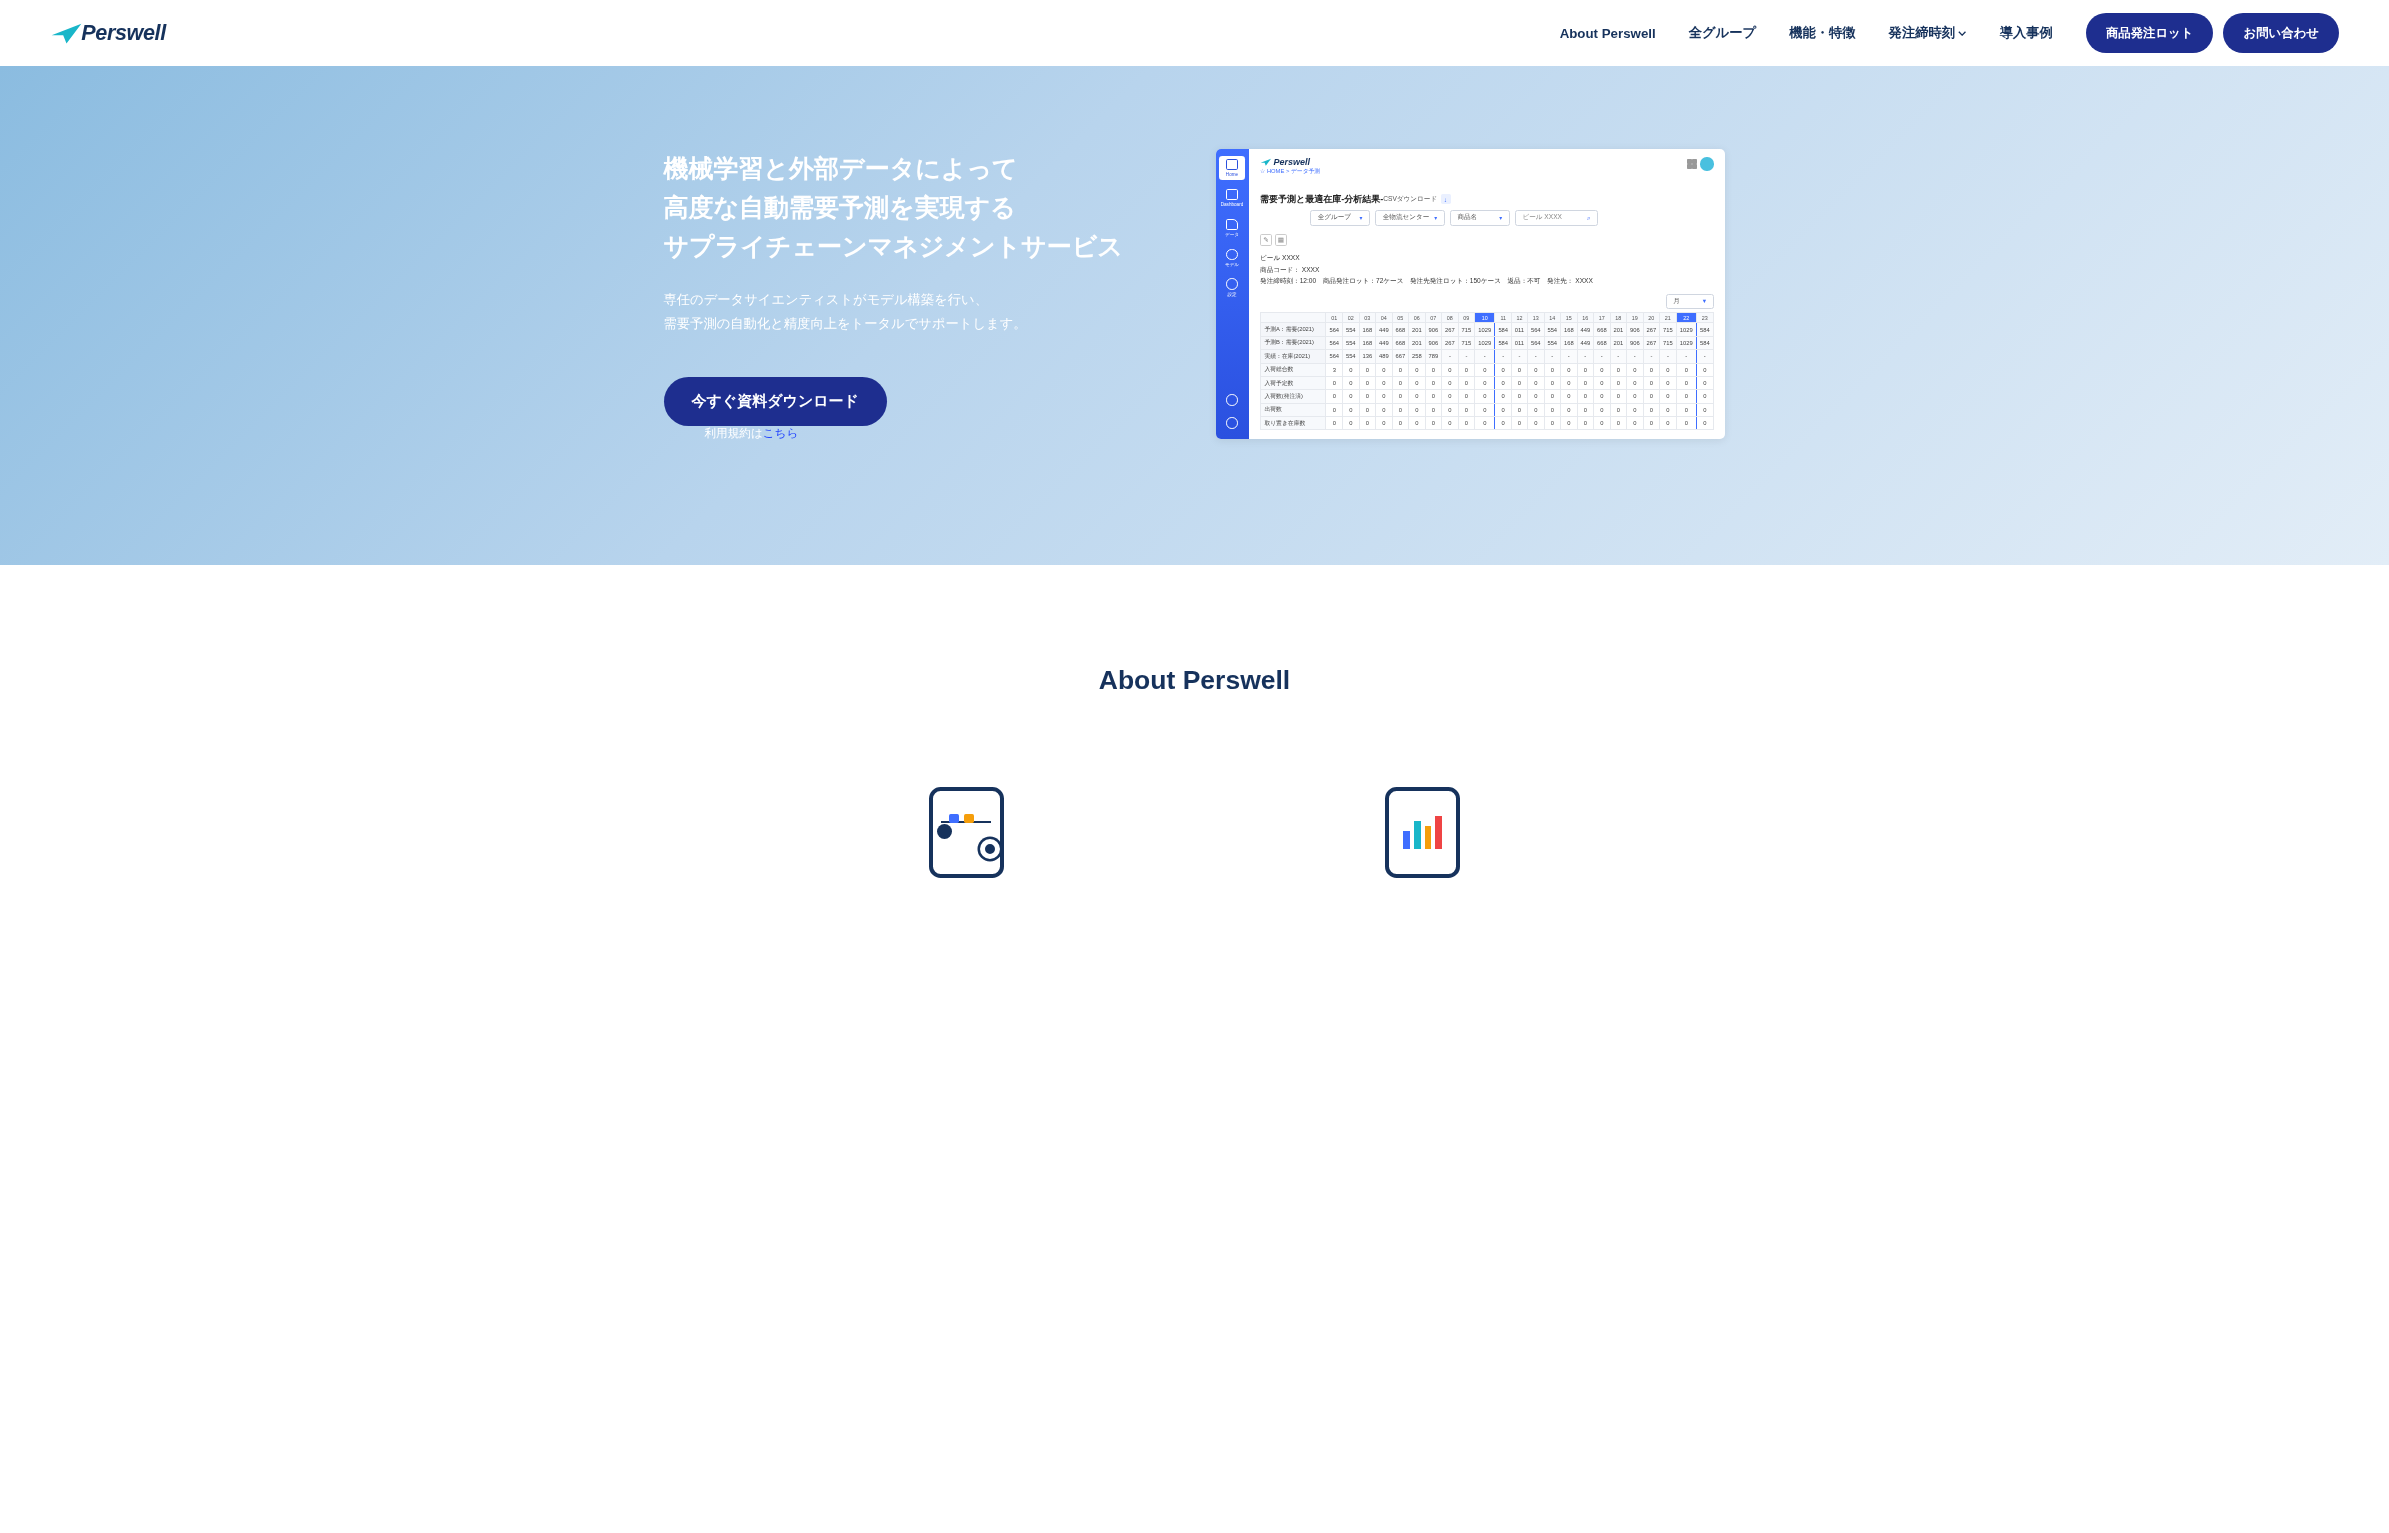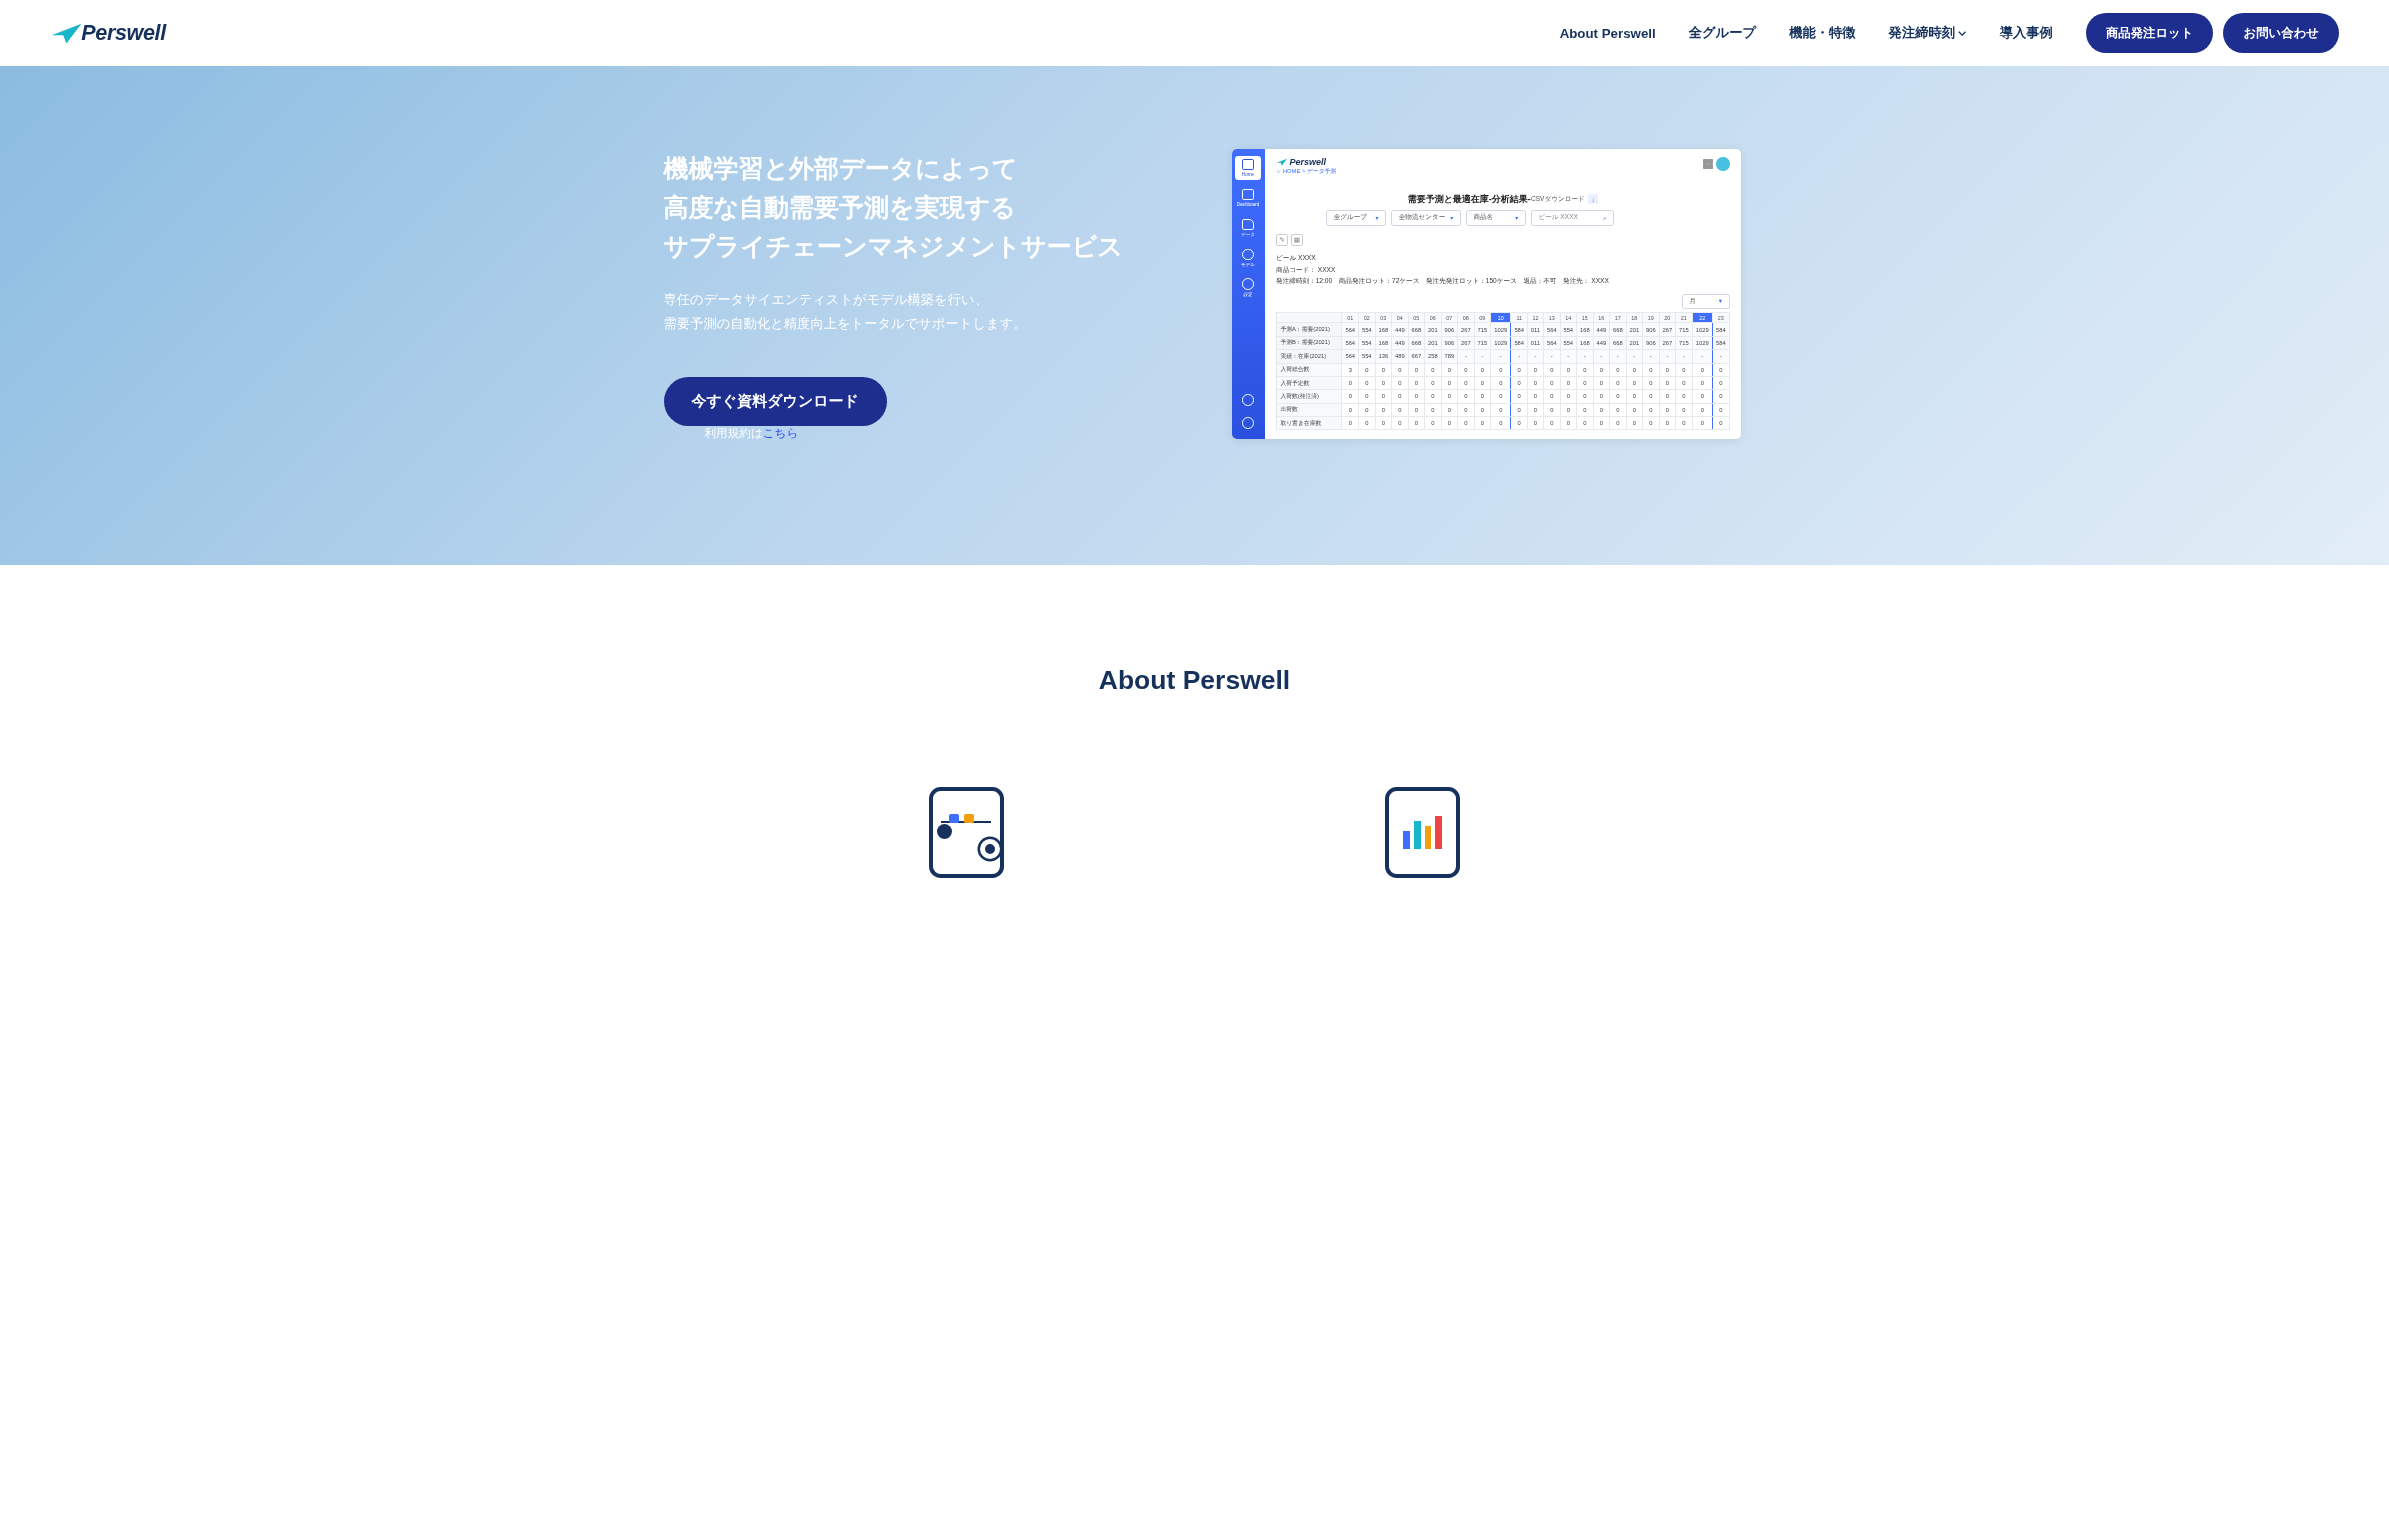--- a/index.html
+++ b/index.html
@@ -11,21 +11,21 @@
 .logo-mark { width: 33px; height: 23px; position: relative; margin-right: -1.7px; }
 .logo-text { font-size: 21.6px; font-weight: 700; font-style: italic; color: #16325c; letter-spacing: -0.4px; }
 .nav { display: flex; align-items: center; gap: 33px; }
 .nav-link { font-size: 13.3px; font-weight: 700; color: #16325c; text-decoration: none; cursor: pointer; display: flex; align-items: center; gap: 3.3px; }
 .chev { width: 8.3px; height: 5px; }
 .nav-buttons { display: flex; gap: 10px; }
 .btn-primary { background: #1e2e8f; color: #fff; border: none; border-radius: 23px; padding: 11.6px 20px; font-size: 12.4px; font-weight: 700; cursor: pointer; }
 
 
 .hero { background: linear-gradient(135deg, #8bbce0 0%, #b8d4ed 40%, #e2edf7 100%); padding: 83px 50px 124px; }
-.hero-inner { max-width: 1062px; margin: 0 auto; display: flex; align-items: flex-start; gap: 37px; }
+.hero-inner { max-width: 1062px; margin: 0 auto; display: flex; align-items: flex-start; gap: 21px; }
 .hero-left { flex: 0 0 50%; color: #fff; }
 .hero-title { font-size: 25px; font-weight: 700; line-height: 1.55; color: #fff; margin-bottom: 23px; }
 .hero-desc { font-size: 13.3px; line-height: 1.8; color: #fff; margin-bottom: 41px; }
 .cta-btn { background: #1e2e8f; color: #fff; border: none; border-radius: 26.5px; padding: 15px 28px; font-size: 15px; font-weight: 700; cursor: pointer; display: inline-block; }
 .terms { font-size: 11.6px; color: #fff; margin-left: 41px; }
 .terms a { color: #1e40ff; text-decoration: none; }
 
 
 .hero-right { flex: 0 0 48%; }
 .app-mock { background: #fff; border-radius: 5px; overflow: hidden; box-shadow: 0 1.7px 8.3px rgba(0,0,0,0.08); display: flex; font-size: 7.5px; color: #444; }
@@ -42,21 +42,21 @@
 .mock-main { flex: 1; padding: 8.3px 11.6px; }
 .mock-top { display: flex; justify-content: space-between; align-items: flex-start; margin-bottom: 5px; }
 .mock-logo { display: flex; align-items: center; gap: 1.7px; }
 .mock-logo-text { font-size: 9px; font-weight: 700; font-style: italic; color: #16325c; }
 .mock-top-icons { display: flex; gap: 3.3px; align-items: center; }
 .mock-dots { width: 10px; height: 10px; display: grid; grid-template-columns: 1fr 1fr; gap: 0.8px; }
 .mock-dots span { background: #999; border-radius: 0.8px; }
 .mock-avatar { width: 13.3px; height: 13.3px; border-radius: 50%; background: #49c0df; }
 .mock-breadcrumb { font-size: 5.8px; color: #3f6eff; margin-bottom: 11.6px; }
 .mock-panel { }
-.mock-panel-head { display: flex; justify-content: center; align-items: center; margin-bottom: 4px; }
+.mock-panel-head { display: flex; justify-content: flex-start; align-items: center; margin-bottom: 4px; }
 .mock-panel-title { font-size: 9px; font-weight: 700; color: #222; }
 .mock-csv { font-size: 6.6px; color: #555; display: flex; align-items: center; gap: 3.3px; }
 .mock-dl-icon { width: 10px; height: 10px; background: #eaf0ff; border-radius: 1.7px; display: flex; align-items: center; justify-content: center; color: #3f6eff; font-size: 6.6px; }
 .mock-filters { display: flex; gap: 5px; margin-bottom: 8.3px; margin-left: 50px; }
 .mock-select { border: 0.8px solid #d0d6e0; border-radius: 2.5px; padding: 2.5px 6.6px; font-size: 6.6px; color: #555; display: flex; align-items: center; gap: 5px; min-width: 60px; justify-content: space-between; }
 .mock-select .chv { color: #3f6eff; font-size: 5.8px; }
 .mock-search { border: 0.8px solid #d0d6e0; border-radius: 2.5px; padding: 2.5px 6.6px; font-size: 6.6px; color: #888; display: flex; align-items: center; gap: 25px; }
 .mock-search .sico { color: #3f6eff; }
 .mock-icons { display: flex; gap: 3.3px; margin-bottom: 8.3px; }
 .mock-icons span { width: 11.6px; height: 11.6px; border: 0.8px solid #ccc; border-radius: 1.7px; display: flex; align-items: center; justify-content: center; font-size: 6.6px; color: #888; }

